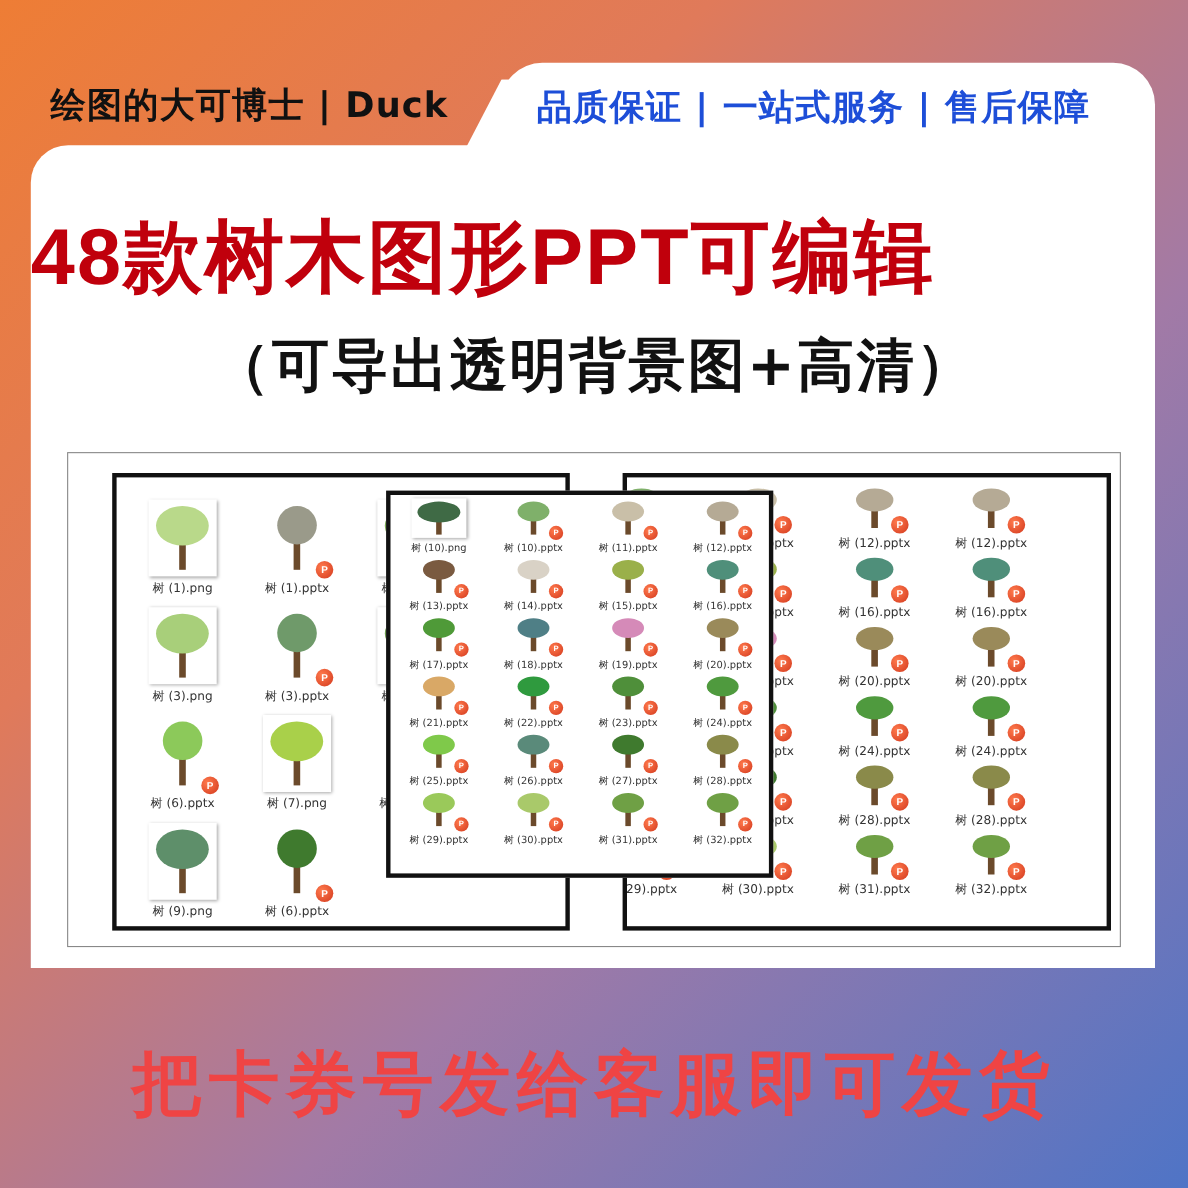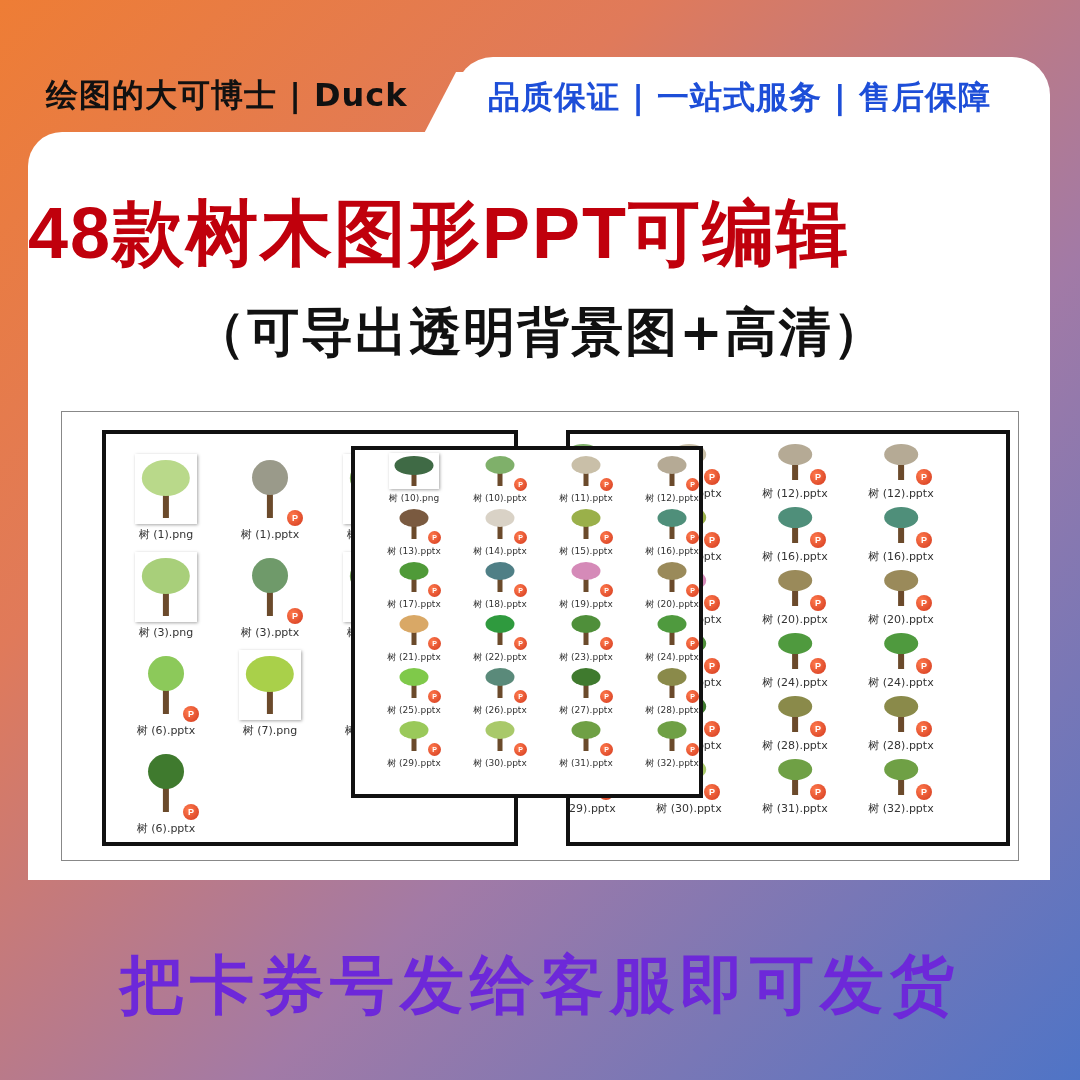--- a/index.html
+++ b/index.html
@@ -46,21 +46,21 @@
   .shot {
     position: absolute; background: #fff; border: 4px solid #111; overflow: hidden;
   }
   .shot-a { left: 102px; top: 430px; width: 416px; height: 416px; }
   .shot-c { left: 566px; top: 430px; width: 444px; height: 416px; }
   .shot-b { left: 351px; top: 446px; width: 352px; height: 352px; z-index: 5; }
 
   .grid { position: absolute; display: grid; }
   .grid-a { left: 8px; top: 10px; grid-template-columns: repeat(4, 104px); grid-auto-rows: 98px; }
   .grid-c { left: -40px; top: 4px; grid-template-columns: repeat(4, 106px); grid-auto-rows: 63px; }
-  .grid-b { left: 16px; top: 2px; grid-template-columns: repeat(4, 86px); grid-auto-rows: 53px; }
+  .grid-b { left: 1px; top: 2px; grid-template-columns: repeat(4, 86px); grid-auto-rows: 53px; }
 
   .file { position: relative; display: flex; flex-direction: column; align-items: center; justify-content: flex-end; }
   .thumb { position: relative; display: flex; align-items: flex-end; justify-content: center; }
   .grid-a .thumb { width: 62px; height: 70px; }
   .grid-c .thumb { width: 58px; height: 42px; }
   .grid-b .thumb { width: 50px; height: 36px; }
   .png-card { background: #fff; box-shadow: 1px 1px 3px rgba(0,0,0,0.35); }
 
   .tree { position: relative; width: 100%; height: 100%; }
   .crown { position: absolute; left: 50%; transform: translateX(-50%); border-radius: 50%; }
@@ -77,21 +77,21 @@
   .fname {
     margin-top: 3px; color: #333; white-space: nowrap;
     font-family: "DejaVu Sans", sans-serif;
   }
   .grid-a .fname { font-size: 11px; }
   .grid-c .fname { font-size: 11px; }
   .grid-b .fname { font-size: 9px; }
 
   .cta {
     position: absolute; left: 0; width: 1080px; top: 942px; text-align: center;
-    font-size: 64px; font-weight: bold; color: #6d28d9; letter-spacing: 6px;
+    font-size: 64px; font-weight: bold; color: #ef4444; letter-spacing: 6px;
   }
 </style>
 </head>
 <body>
 
 <div class="brand">绘图的大可博士 | Duck</div>
 <div class="tab"></div>
 <div class="slogan">品质保证 | 一站式服务 | 售后保障</div>
 
 <div class="panel"></div>
@@ -209,20 +209,29 @@
       </div>
       <div class="file">
         <div class="thumb">
           <div class="tree">
             <div class="trunk"></div>
             <div class="crown" style="background: rgb(138, 154, 106); width: 58%; height: 50%; top: 8%;"></div>
           </div>
           <div class="ppt-badge">P</div>
         </div>
         <div class="fname">树 (8).pptx</div>
+      </div>
+      <div class="file">
+        <div class="thumb png-card">
+          <div class="tree">
+            <div class="trunk"></div>
+            <div class="crown" style="background: rgb(94, 143, 106); width: 78%; height: 52%; top: 8%;"></div>
+          </div>
+        </div>
+        <div class="fname">树 (9).png</div>
       </div>
       <div class="file">
         <div class="thumb">
           <div class="tree">
             <div class="trunk"></div>
             <div class="crown" style="background: rgb(63, 122, 46); width: 58%; height: 50%; top: 8%;"></div>
           </div>
           <div class="ppt-badge">P</div>
         </div>
         <div class="fname">树 (6).pptx</div>

